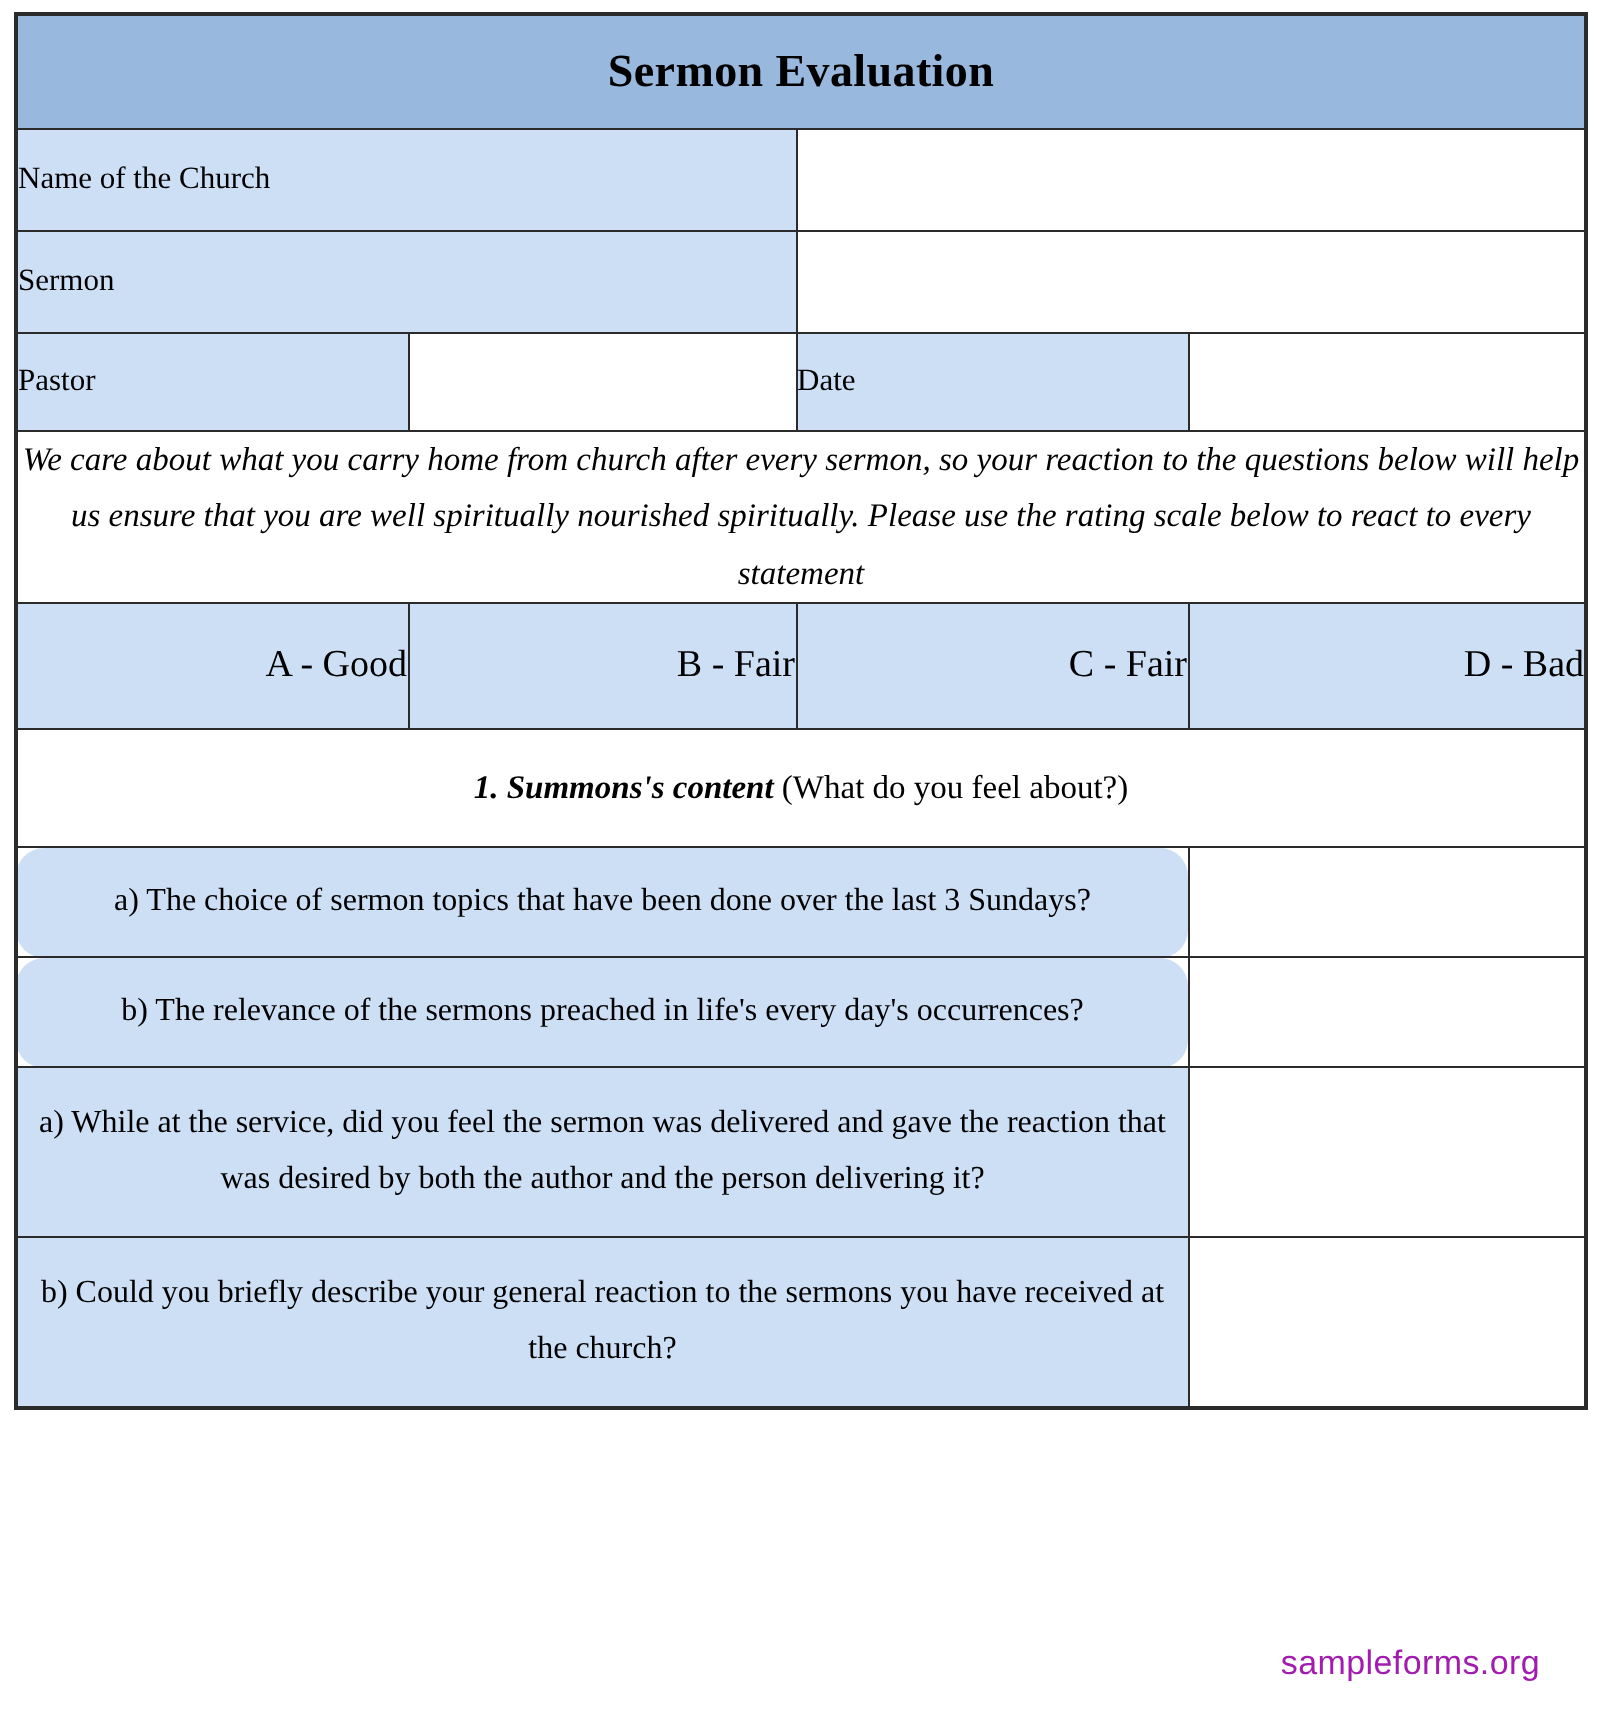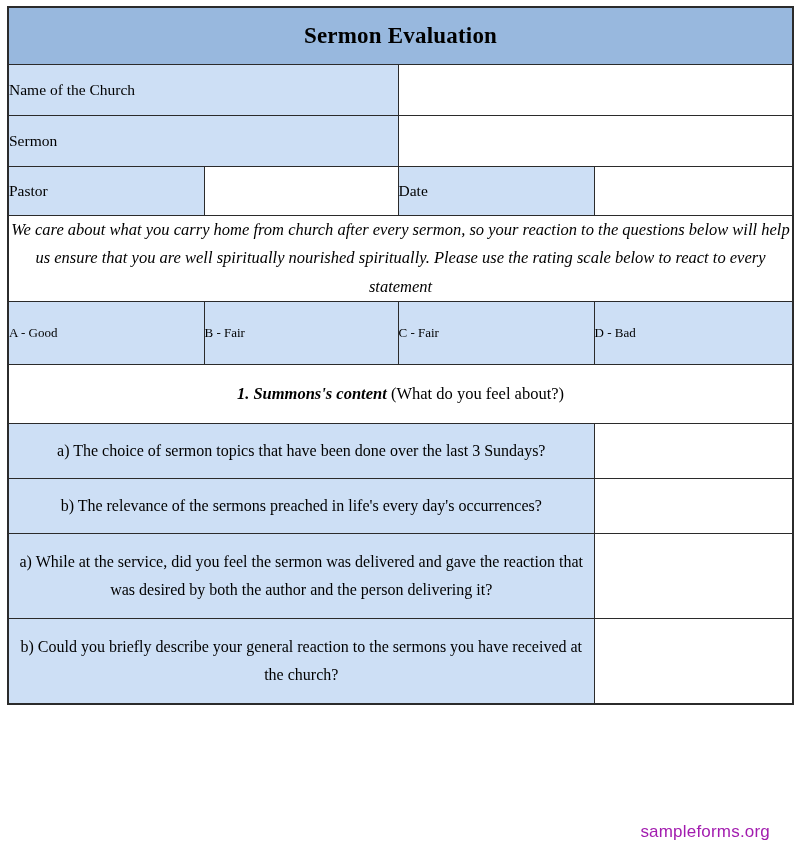--- a/index.html
+++ b/index.html
@@ -70,23 +70,23 @@
   .instructions-text {
     font-style: italic;
     font-size: 16.5px;
     line-height: 1.72;
     display: block;
   }
 
   
   .scale-cell {
     background: #cddff5;
-    text-align: left;
+    text-align: right;
     height: 62px;
-    font-size: 13px;
+    font-size: 19px;
   }
 
   
   .section-cell {
     background: #ffffff;
     text-align: center;
     height: 58px;
     font-size: 16.5px;
   }
   .section-num {
@@ -98,21 +98,21 @@
   }
 
   
   .question-cell {
     background: #cddff5;
     text-align: center;
     padding: 8px 16px;
     font-size: 16px;
     line-height: 1.78;
   }
-  .q-short { height: 54px; }
+  .q-short { height: 54px; border-radius: 14px; }
   .q-tall  { height: 84px; }
   .answer-cell { background: #ffffff; }
 
   
   .watermark {
     position: absolute;
     right: 9px;
     bottom: 20px;
     font-family: "Liberation Sans", "DejaVu Sans", sans-serif;
     font-size: 17px;

